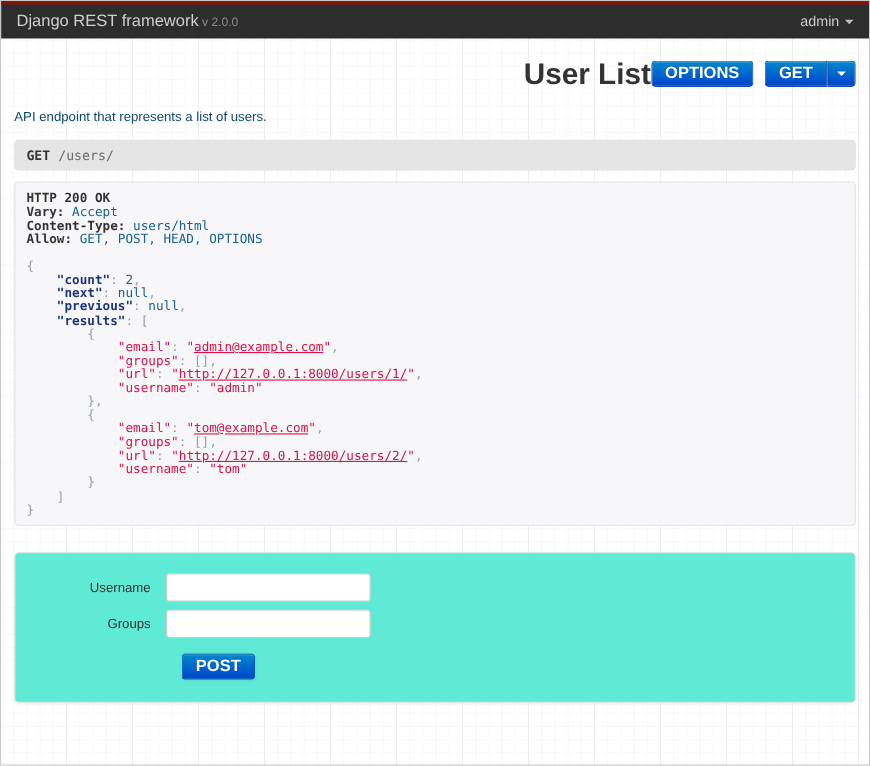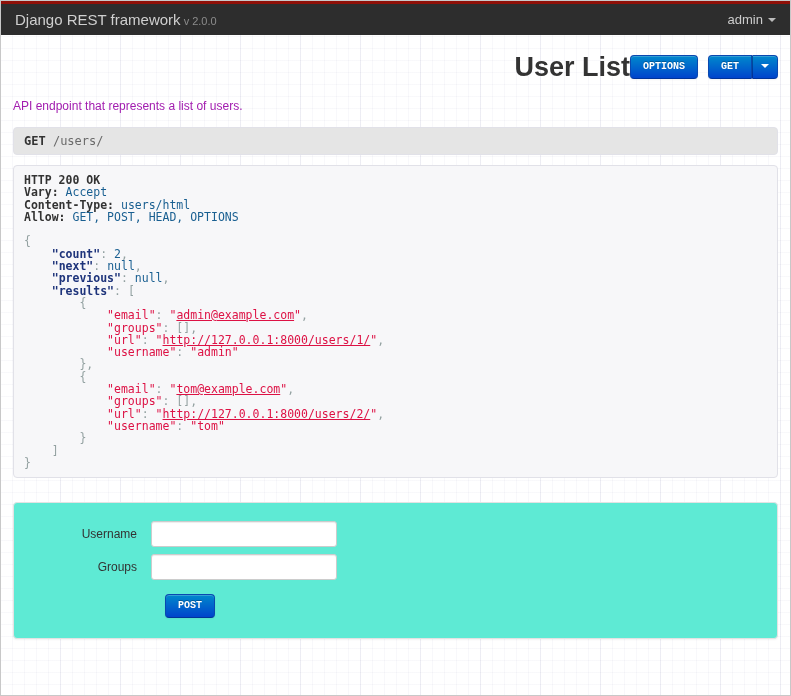--- a/index.html
+++ b/index.html
@@ -28,35 +28,35 @@
   .user-menu { color:#cccccc; font-size:13px; text-decoration:none; cursor:pointer; display:inline-flex; align-items:center; gap:5px; }
   .caret-dark { display:inline-block; width:0; height:0; border-left:4px solid transparent; border-right:4px solid transparent; border-top:4px solid #bbb; }
 
   
   .container { padding:0 12px; }
 
   .page-header { display:flex; justify-content:flex-end; align-items:flex-start; padding-top:16px; }
   h1.page-title { margin:0; font-size:27px; font-weight:bold; color:#333; line-height:32px; }
 
   .btn {
-    display:inline-block; padding:4px 12px; font-size:10px; font-weight:bold;
-    font-family:Liberation Mono, monospace;
+    display:inline-block; padding:4px 12px; font-size:15px; font-weight:bold;
+    font-family:Liberation Sans, sans-serif;
     color:#fff; text-shadow:0 -1px 0 rgba(0,0,0,0.25);
     background:linear-gradient(#0088cc,#0044cc);
     border:1px solid #0a48b0; border-bottom-color:#003399;
     border-radius:4px; cursor:pointer; line-height:14px;
     box-shadow:inset 0 1px 0 rgba(255,255,255,0.2), 0 1px 2px rgba(0,0,0,0.05);
   }
   .btn-area { display:flex; align-items:center; gap:10px; padding-top:4px; }
   .btn-group { display:inline-flex; }
   .btn-group .btn-main { border-radius:4px 0 0 4px; }
   .btn-group .btn-caret { border-radius:0 4px 4px 0; border-left:1px solid rgba(0,0,60,0.35); padding:4px 8px; }
   .caret-white { display:inline-block; width:0; height:0; border-left:4px solid transparent; border-right:4px solid transparent; border-top:4px solid #fff; vertical-align:middle; }
 
-  .description { font-size:12px; color:#a21caf; margin:16px 0 14px; }
+  .description { font-size:12px; color:#0c4a6e; margin:16px 0 14px; }
 
   
   .request-bar {
     background:#e5e5e5; border:1px solid #e1e1e8; border-radius:4px;
     padding:6px 10px; font-family:"DejaVu Sans Mono", monospace; font-size:12px;
   }
   .request-bar b { color:#333; }
   .request-bar .path { color:#6a6a6a; }
 
   

